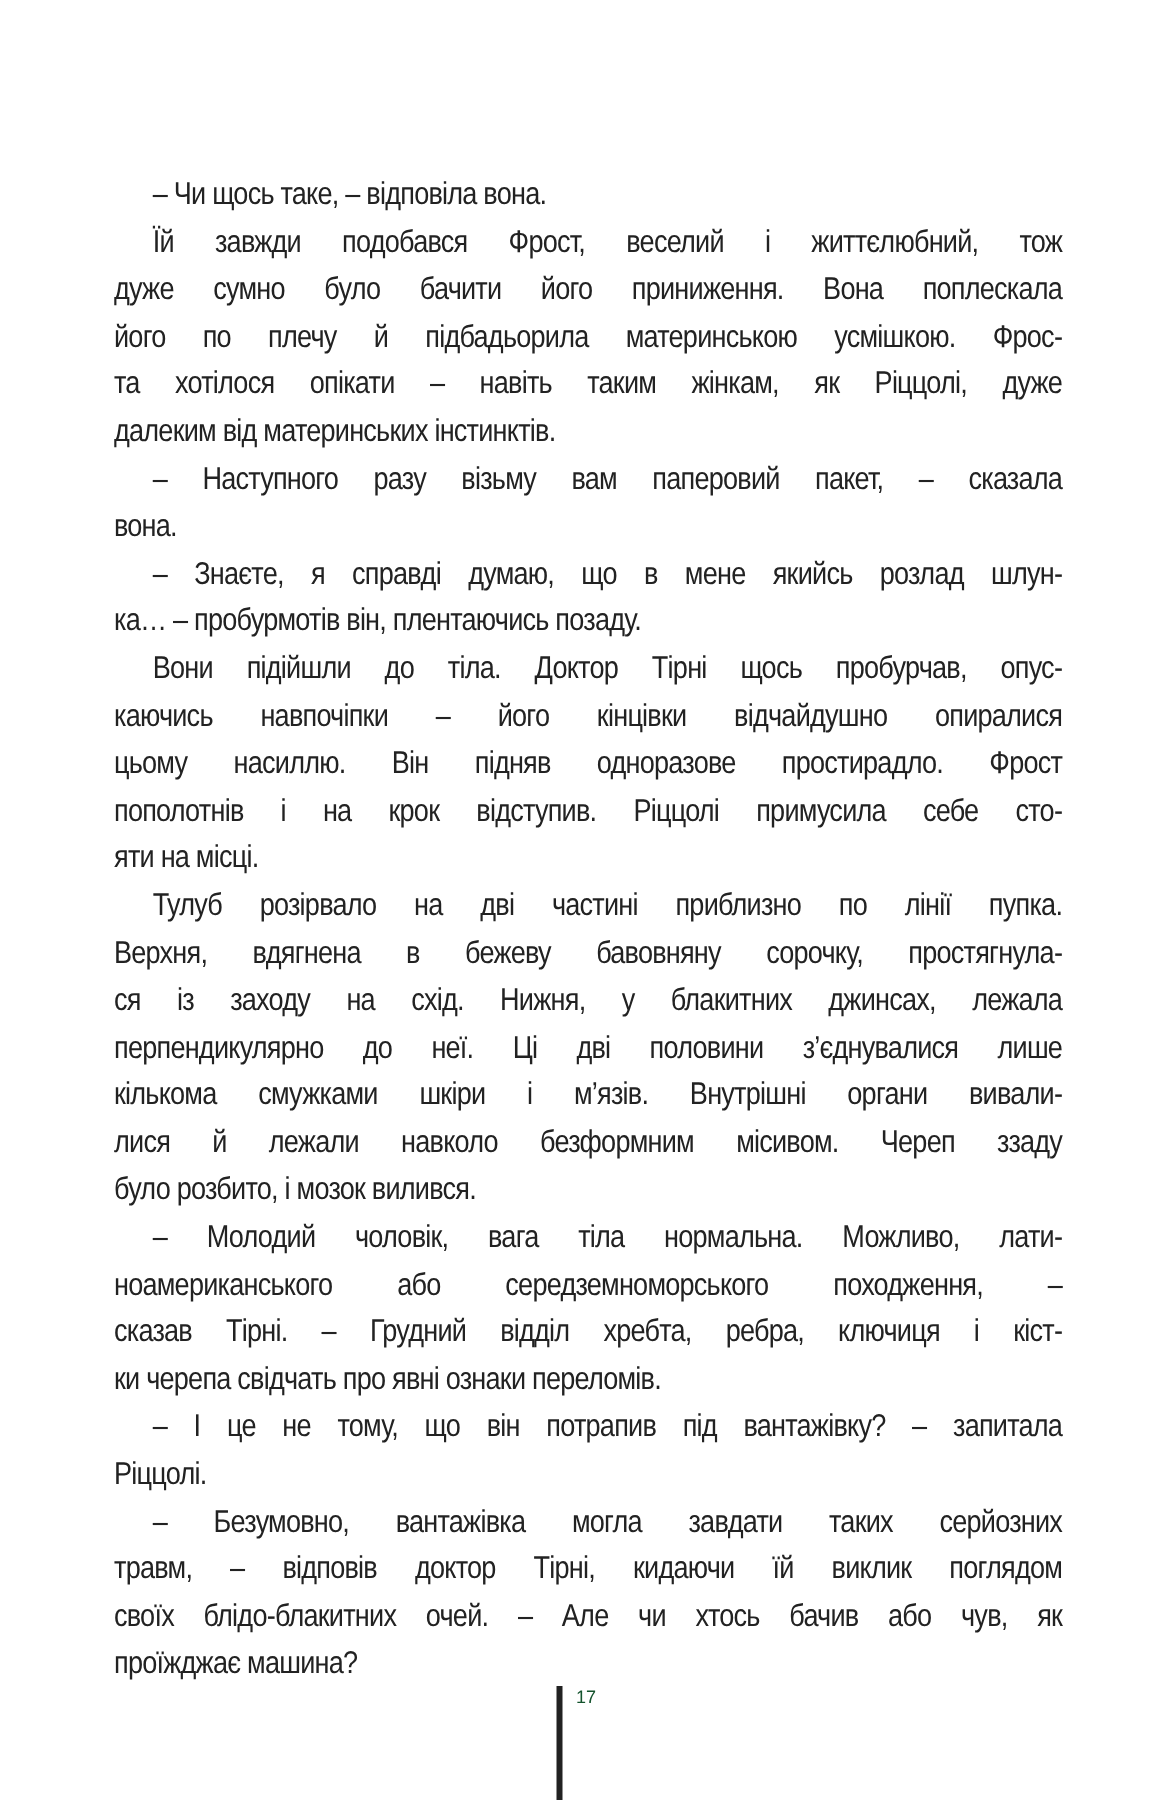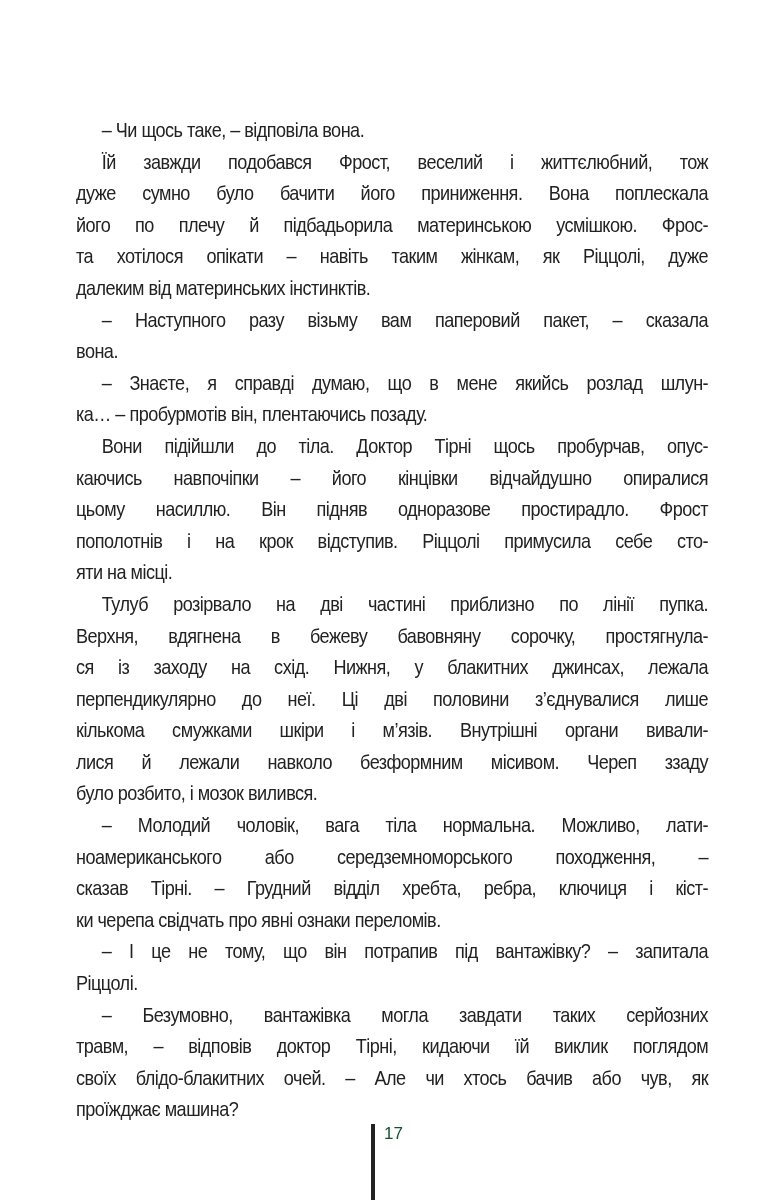--- a/index.html
+++ b/index.html
@@ -34,21 +34,21 @@
       top: 1124px;
       width: 4px;
       height: 76px;
       background: #222222;
     }
     .page-number {
       position: absolute;
       left: 384px;
       top: 1124px;
       font-family: "Liberation Sans", sans-serif;
-      font-size: 17px;
+      font-size: 12px;
       color: #14532d;
     }
   </style>
 </head>
 <body>
 
 <div class="page-text">
   <div class="page-text-inner" id="lines">
       <span class="line indent last">– Чи щось таке, – відповіла вона.</span>
       <span class="line indent">Їй завжди подобався Фрост, веселий і життєлюбний, тож</span>

